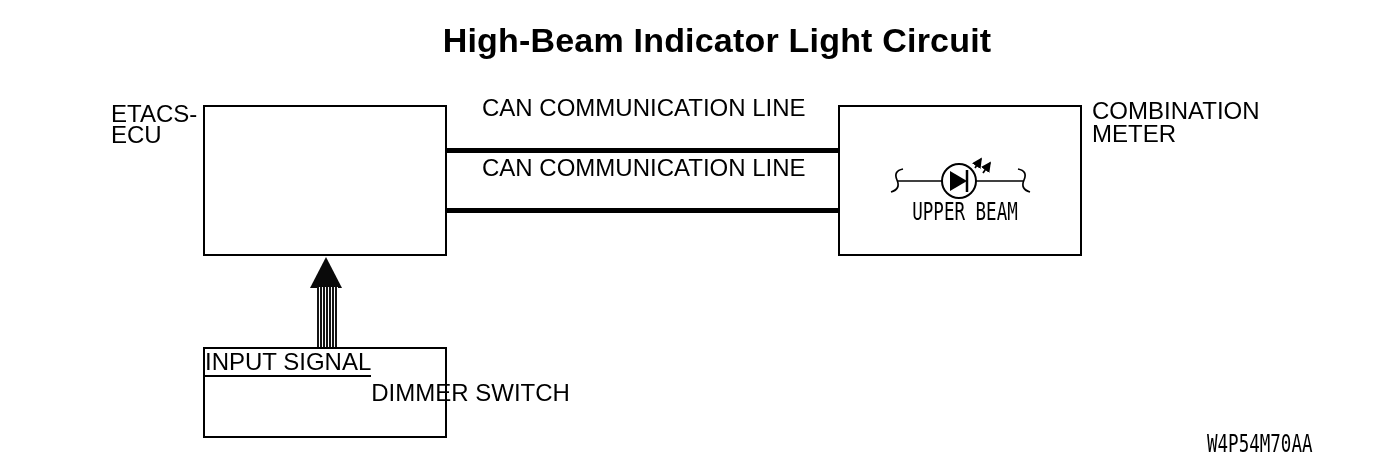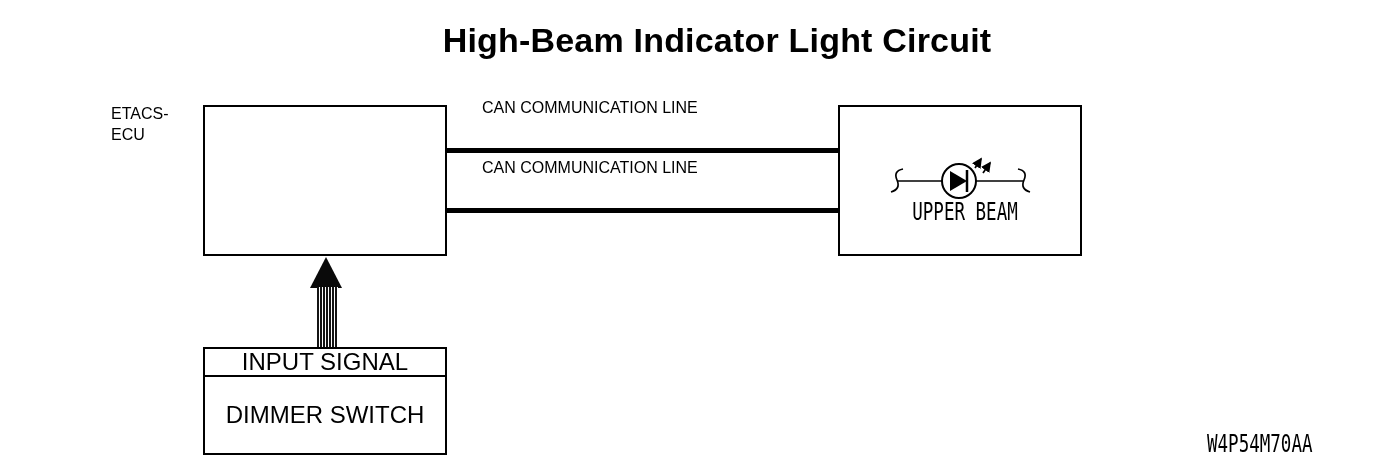--- a/index.html
+++ b/index.html
@@ -16,21 +16,21 @@
     position: absolute;
     top: 21px; left: 0; width: 100%;
     text-align: center;
     font-size: 34px;
     font-weight: bold;
     letter-spacing: 0.2px;
     margin-left: 17px;
   }
   .label {
     position: absolute;
-    font-size: 16px;
+    font-size: 24px;
     line-height: 23px;
     white-space: nowrap;
   }
   .label.lh21 { line-height: 21px; }
   .box {
     position: absolute;
     border: 2px solid #000000;
     background: #ffffff;
     box-sizing: border-box;
   }
@@ -61,22 +61,22 @@
     text-align: center;
     transform: scaleX(0.73);
     transform-origin: 50% 0;
   }
   .drawing-code {
     left: 1207px; top: 432px;
     transform: scaleX(0.73);
     transform-origin: 0 0;
   }
   .input-box {
-    left: 203px; top: 347px; width: 244px; height: 108px;
-    display: flex; flex-direction: column;
+    left: 203px; top: 347px; width: 244px; height: 91px;
+    display: flex; 
   }
   .input-row-1 {
     height: 26px;
     border-bottom: 2px solid #000000;
     display: flex; align-items: center; justify-content: center;
     font-size: 24px; white-space: nowrap;
   }
   .input-row-2 {
     flex: 1;
     display: flex; align-items: center; justify-content: center;
@@ -104,20 +104,24 @@
   <div class="wire can-l"></div>
 
   <div class="label canh-label">
     <div>CAN COMMUNICATION LINE</div>
   </div>
   <div class="label canl-label">
     <div>CAN COMMUNICATION LINE</div>
   </div>
 
   <div class="box meter-box"></div>
+  <div class="label meter-label">
+    <div>COMBINATION</div>
+    <div>METER</div>
+  </div>
 
   <svg class="led-svg" width="170" height="70" viewBox="0 0 170 70">
     <defs>
       <marker id="ah" markerWidth="8" markerHeight="8" refX="5" refY="3" orient="auto">
         <path d="M0,0 L6,3 L0,6 z" fill="#000"></path>
       </marker>
     </defs>
 
     <line x1="18" y1="41" x2="143" y2="41" stroke="#000" stroke-width="1.6"></line>
 

